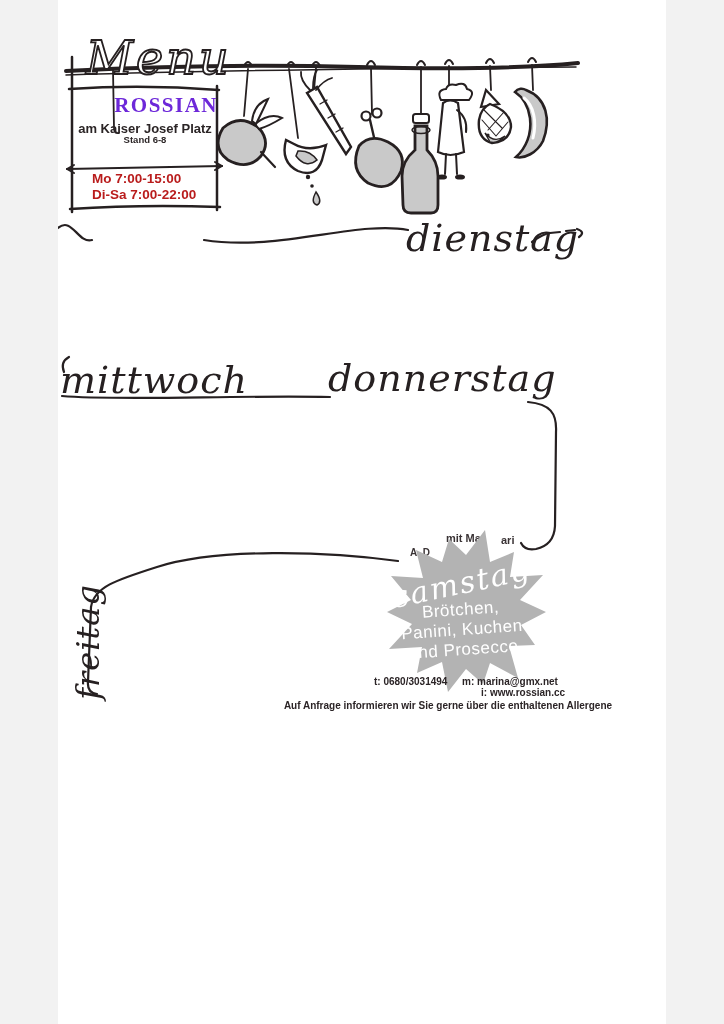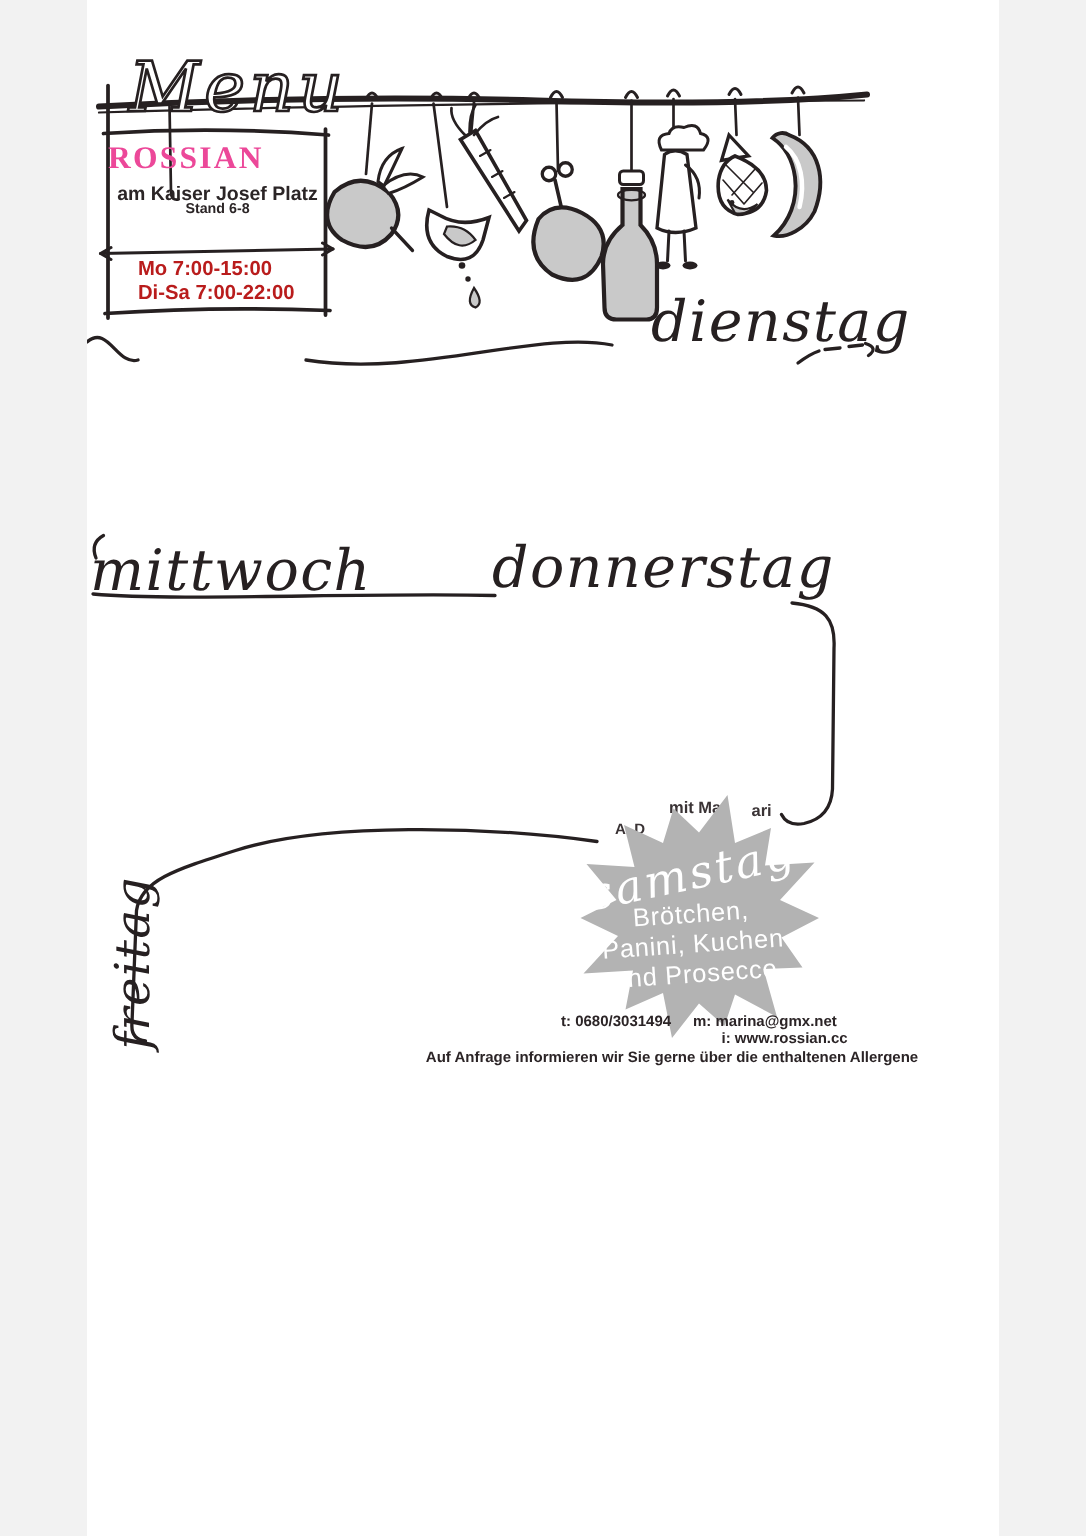--- a/index.html
+++ b/index.html
@@ -9,23 +9,23 @@
     font-family:"Liberation Sans",sans-serif;color:#262021;
   }
   .abs{position:absolute;}
   svg.art{position:absolute;left:0;top:0;width:724px;height:1024px;}
   .script{
     font-family:"DejaVu Serif",serif;font-style:italic;color:#262021;
     white-space:nowrap;letter-spacing:1px;
   }
   .day{font-size:38px;line-height:44px;}
   .brand{
-    left:14px;top:93px;width:146px;text-align:left;
+    left:14px;top:93px;width:146px;text-align:right;
     font-family:"Liberation Serif",serif;font-weight:bold;font-size:21px;
-    letter-spacing:1.5px;color:#ec4899;
+    letter-spacing:1.5px;color:#6d28d9;
   }
   .addr{left:14px;top:121px;width:146px;text-align:center;
     font-weight:bold;font-size:13px;color:#2b2526;}
   .stand{left:14px;top:134px;width:146px;text-align:center;
     font-weight:bold;font-size:9.5px;color:#2b2526;}
   .hours{left:34px;top:171px;font-weight:bold;font-size:13.5px;line-height:16px;
     color:#b91c1c;white-space:nowrap;}
   .samstag{
     left:404px;top:583px;transform:translate(-50%,-50%) rotate(-12deg);
     font-size:30px;color:#ffffff;letter-spacing:2px;
@@ -172,21 +172,21 @@
   </svg>
 
   <div class="abs brand">ROSSIAN</div>
   <div class="abs addr">am Kaiser Josef Platz</div>
   <div class="abs stand">Stand 6-8</div>
   <div class="abs hours">
     <div>Mo 7:00-15:00</div>
     <div>Di-Sa 7:00-22:00</div>
   </div>
 
-  <span class="abs script day" style="left:348px;top:192px;margin-left:28px;">dienstag</span>
+  <span class="abs script day" style="left:348px;top:216px;">dienstag</span>
   <span class="abs script day" style="left:2px;top:358px;">mittwoch</span>
   <span class="abs script day" style="left:270px;top:356px;">donnerstag</span>
   <span class="abs script freitag">freitag</span>
 
   <span class="abs script samstag">samstag</span>
   <div class="abs badge-text">
     <div>Brötchen,</div>
     <div>Panini, Kuchen</div>
     <div>und Prosecco</div>
   </div>

